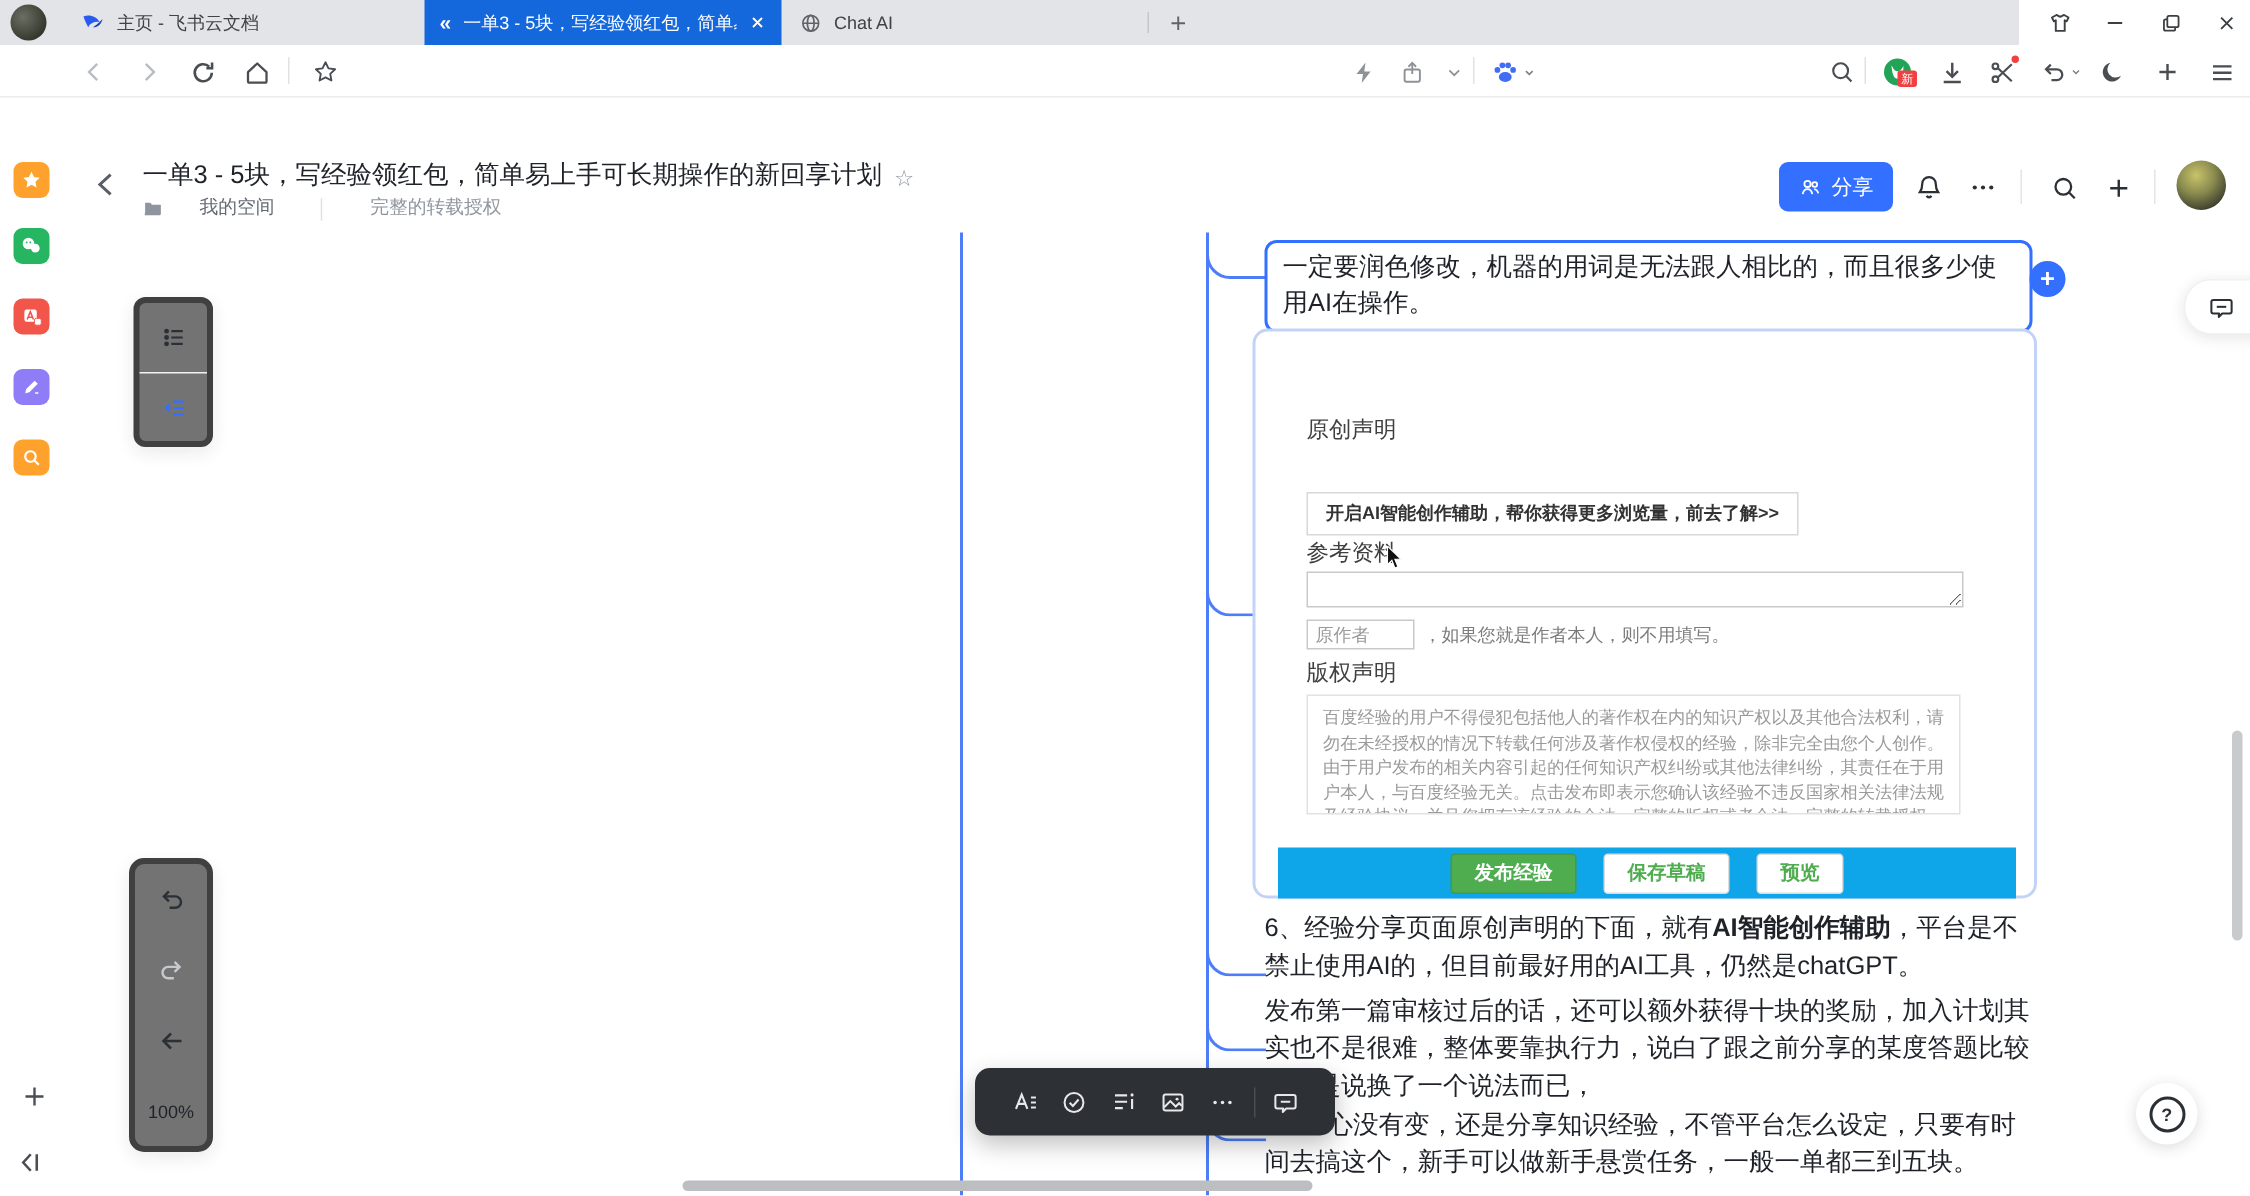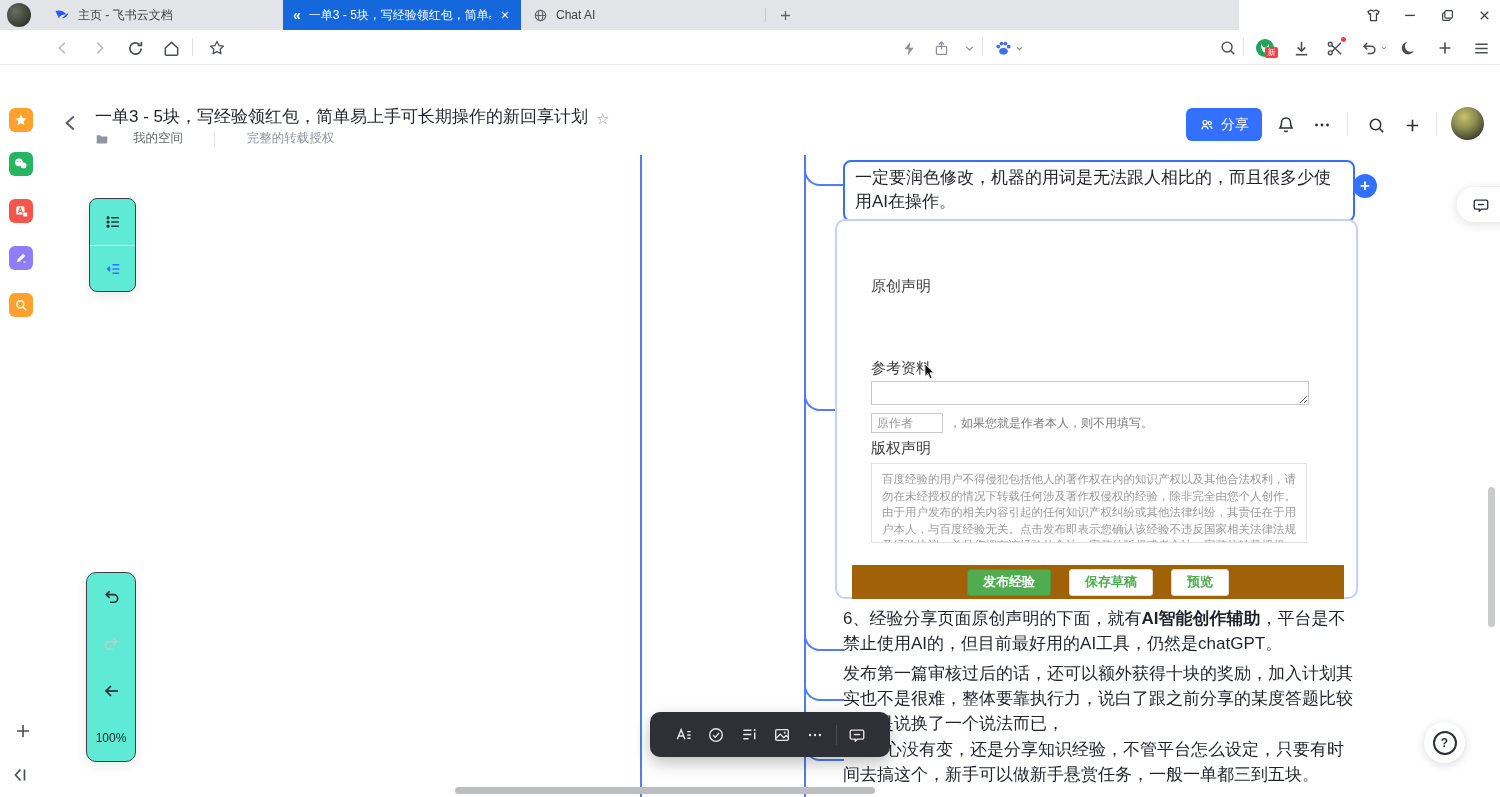--- a/index.html
+++ b/index.html
@@ -5,21 +5,21 @@
   html,body{margin:0;padding:0}
   body{width:1500px;height:797px;position:relative;overflow:hidden;background:#fff;
        font-family:"Liberation Sans","DejaVu Sans",sans-serif;color:#1f2329}
   .abs{position:absolute}
   svg{display:block}
   .ic{color:#4a4d52}
   .ic.dis{color:#b9bdc2}
   .ic.mid{color:#8e9297}
 
   
-  .tabbar{position:absolute;left:0;top:0;width:1239px;height:30px;background:#e2e4e8}
+  .tabbar{position:absolute;left:0;top:0;width:1346px;height:30px;background:#e2e4e8}
   .tab{position:absolute;top:0;height:30px;display:flex;align-items:center;gap:8px;
        padding:0 10px;box-sizing:border-box;font-size:12px;color:#3f4246;overflow:hidden;white-space:nowrap}
   .tab.active{background:#1568db;color:#fff}
   .tab .ttl{overflow:hidden;text-overflow:clip;flex:1}
   .tabsep{position:absolute;top:8px;width:1px;height:14px;background:#c3c6ca}
   .winbtn{position:absolute;top:0;width:36px;height:30px;display:flex;align-items:center;justify-content:center;color:#3c4043}
   .avatarTop{position:absolute;left:7px;top:3px;width:24px;height:24px;border-radius:50%;
        background:radial-gradient(circle at 35% 35%,#6b6f63,#1f2218)}
 
   
@@ -40,21 +40,21 @@
        display:flex;align-items:center;justify-content:center;gap:6px;color:#fff;font-size:14px;cursor:pointer}
   .hbtn{position:absolute;top:112px;width:28px;height:26px;display:flex;align-items:center;justify-content:center;color:#2b2f36}
   .hsep{position:absolute;top:113px;width:1px;height:23px;background:#e2e4e7}
   .avatarDoc{position:absolute;left:1451px;top:107px;width:33px;height:33px;border-radius:50%;
        background:radial-gradient(circle at 40% 30%,#c9c36a 0%,#8a8b4f 40%,#3a3b2c 80%)}
 
   
   .rail{position:absolute;left:9px;width:24px;height:24px;border-radius:6px;display:flex;align-items:center;justify-content:center}
 
   
-  .card{position:absolute;background:#5eead4;border:1px solid #404040;box-shadow:0 4px 12px rgba(31,35,41,.09)}
+  .card{position:absolute;background:#737373;border:4px solid #404040;box-shadow:0 4px 12px rgba(31,35,41,.09)}
   .outline-card{left:89px;top:198px;width:45px;height:92px;border-radius:8px}
   .oc-item{width:45px;height:46px;display:flex;align-items:center;justify-content:center;box-sizing:border-box}
   .nav-card{left:86px;top:572px;width:48px;height:188px;border-radius:10px}
   .nc-item{width:48px;height:47px;display:flex;align-items:center;justify-content:center;box-sizing:border-box}
   .zoom-label{font-size:12px;color:#1f2329}
 
   
   .vline{position:absolute;top:155px;width:2px;height:642px;background:#4e7ef7}
   .hook{position:absolute;left:804px;width:40px;height:18px;border-left:2px solid #4e7ef7;border-bottom:2px solid #4e7ef7;
         border-bottom-left-radius:16px;box-sizing:border-box}
@@ -74,21 +74,21 @@
   .cbrow .lnk{text-decoration:underline}
   .cbx{width:13px;height:13px;border:1px solid #9a9a9a;background:#fff;border-radius:2px}
   .ai-banner{position:absolute;left:19px;top:57px;border:1px solid #d8d8d8;background:#fff;padding:5px 12px;
         font-size:12px;font-weight:bold;color:#333;white-space:nowrap}
   .ref-area{position:absolute;left:19px;top:110px;width:438px;height:24px;border:1px solid #c9c9c9;background:#fff;box-sizing:border-box}
   .noterow{position:absolute;left:19px;top:142px;display:flex;align-items:center;gap:6px;font-size:12px;color:#7b7b7b;white-space:nowrap}
   .author-input{width:72px;height:20px;border:1px solid #c9c9c9;font-size:12px;padding:0 5px;box-sizing:border-box;color:#555}
   .author-input::placeholder{color:#9a9a9a}
   .copybox{position:absolute;left:19px;top:192px;width:436px;height:80px;border:1px solid #e2e2e2;background:#fff;
         padding:7px 10px;box-sizing:border-box;font-size:11.5px;line-height:16.5px;color:#9a9a9a;overflow:hidden}
-  .btnbar{position:absolute;left:0;top:294px;width:492px;height:34px;background:#a16207;display:flex;align-items:center;justify-content:center;gap:18px}
+  .btnbar{position:absolute;left:0;top:294px;width:492px;height:34px;background:#0ea5e9;display:flex;align-items:center;justify-content:center;gap:18px}
   .gbtn{height:25px;padding:0 15px;font-size:13px;font-weight:bold;border-radius:3px;display:flex;align-items:center;cursor:pointer}
   .gbtn.primary{background:#4fad50;border:1px solid #449a45;color:#fff}
   .gbtn.ghost{background:#fff;border:1px solid #dcdcdc;color:#4fad50}
 
   
   .darkbar{position:absolute;left:650px;top:712px;width:240px;height:45px;background:#2d3035;border-radius:10px;
         box-shadow:0 6px 16px rgba(0,0,0,.25);display:flex;align-items:center;justify-content:center;z-index:40}
   .dbtn{width:33px;height:45px;display:flex;align-items:center;justify-content:center;color:#e6e8ea;cursor:pointer}
   .dsep{width:1px;height:20px;background:#4a4d52;margin:0 4px}
 
@@ -444,20 +444,21 @@
 
 <div class="callout">
   <span>一定要润色修改，机器的用词是无法跟人相比的，而且很多少使用AI在操作。</span>
 </div>
 <div class="plus-circle">+</div>
 
 <div class="block2">
 
   <div class="form">
     <div class="fh" style="left:19px;top:6px">原创声明</div>
+    <div class="ai-banner">开启AI智能创作辅助，帮你获得更多浏览量，前去了解&gt;&gt;</div>
     <div class="fh" style="left:19px;top:88px">参考资料</div>
     <div class="abs" style="left:71px;top:93px">
       <svg width="13" height="17" viewBox="0 0 10 15">
           <path d="M1 0v11l2.6-2.6 1.8 4.6 1.8-.8-1.8-4.4H9Z" fill="#111" stroke="#fff" stroke-width=".7"></path>
         </svg>
     </div>
     <textarea class="ref-area" style=""></textarea>
     <div class="noterow">
       <input class="author-input" placeholder="原作者" style="">
       <span>，如果您就是作者本人，则不用填写。</span>

